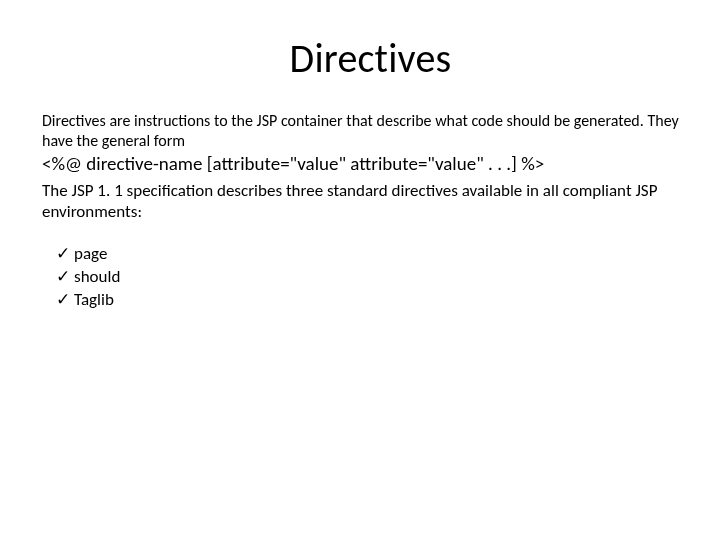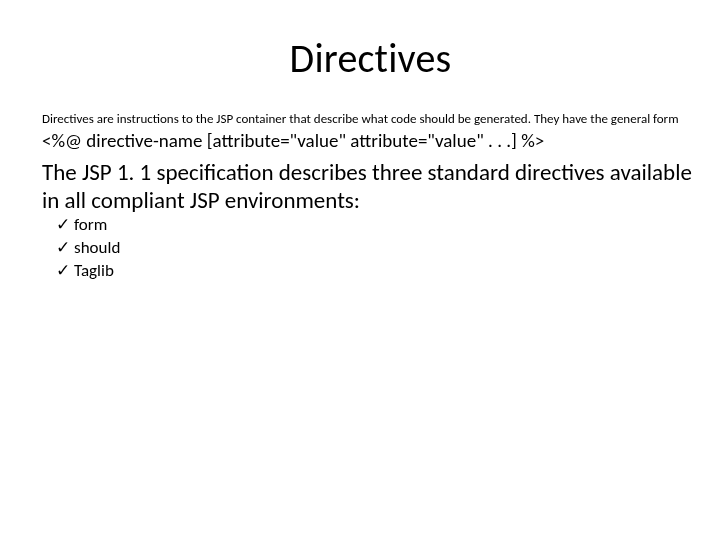--- a/index.html
+++ b/index.html
@@ -18,33 +18,33 @@
     padding: 20px 21px 0 42px;
   }
   .title {
     text-align: center;
     font-size: 40px;
     font-weight: 400;
     margin: 14px 0 28px 0;
     letter-spacing: 0.2px;
   }
   .para1 {
-    font-size: 13px;
+    font-size: 16px;
     line-height: 1.22;
     margin: 0 0 2px 0;
   }
   .code-line {
     font-size: 19px;
     line-height: 1.22;
     margin: 0 0 6px 0;
   }
   .para2 {
-    font-size: 23px;
+    font-size: 17px;
     line-height: 1.22;
-    margin: 0 0 0 0;
+    margin: 0 0 20px 0;
   }
   ul.check {
     list-style: none;
     margin: 0;
     padding: 0 0 0 14px;
   }
   ul.check li {
     font-size: 17px;
     line-height: 1.35;
     position: relative;
@@ -63,21 +63,21 @@
   <h1 class="title">Directives</h1>
 
   <p class="para1">Directives are instructions to the JSP container that describe what code should be generated. They have the general form</p>
   <p class="code-line">&lt;%@ directive-name [attribute="value" attribute="value" . . .] %&gt;</p>
 
   <p class="para2">The JSP 1. 1 specification describes three standard directives available in all compliant JSP environments:</p>
 
   <ul class="check">
     <li>
       <span class="mark">✓</span>
-      <span>form</span>
+      <span>page</span>
     </li>
     <li>
       <span class="mark">✓</span>
       <span>should</span>
     </li>
     <li>
       <span class="mark">✓</span>
       <span>Taglib</span>
     </li>
   </ul>

